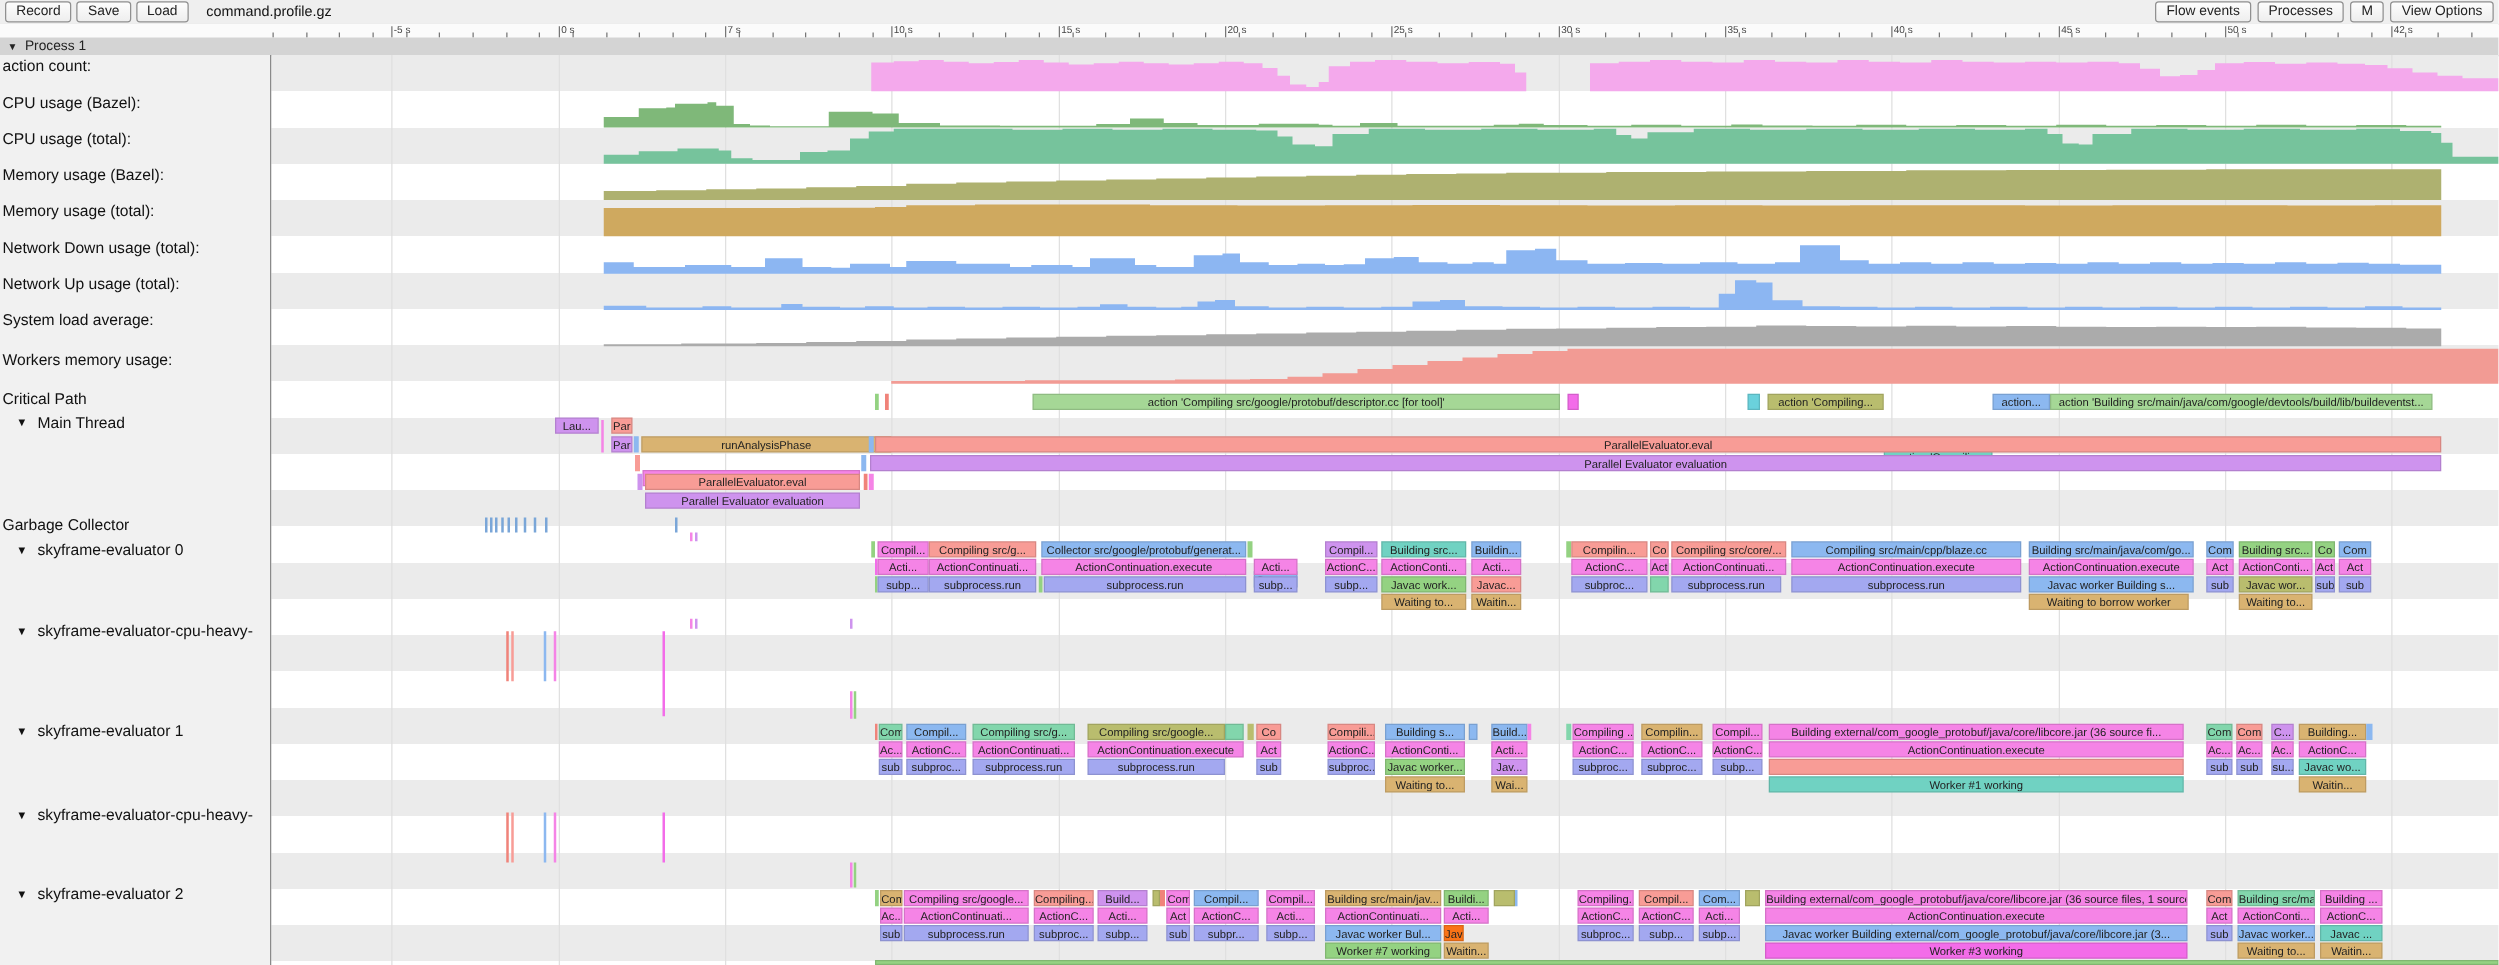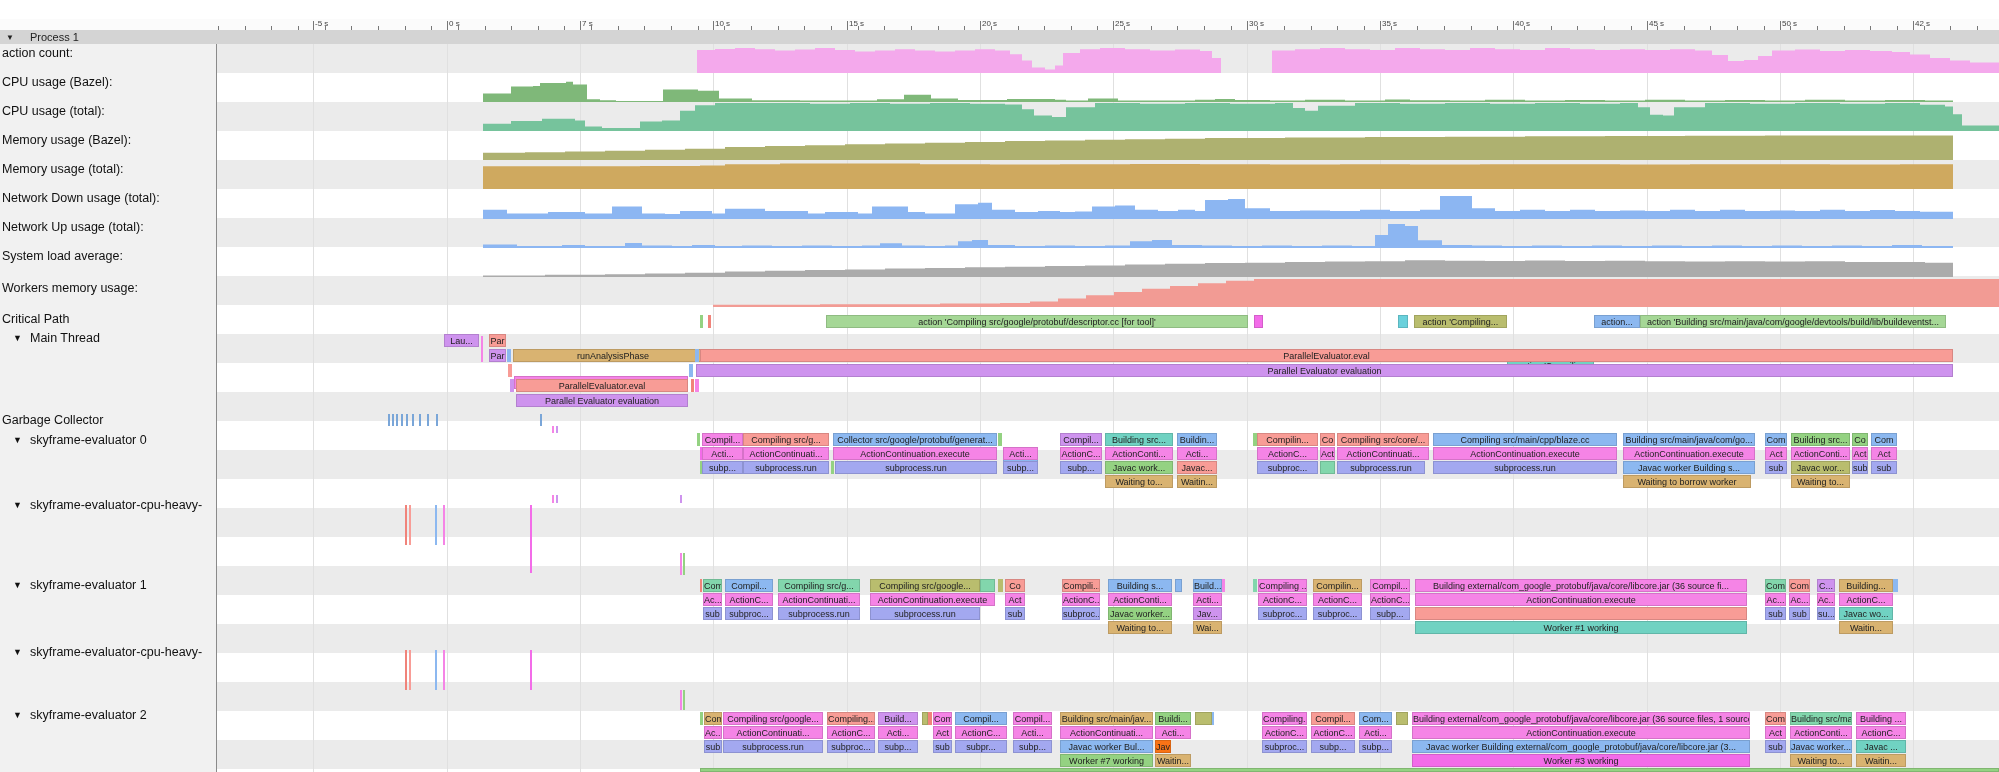--- a/index.html
+++ b/index.html
@@ -14,21 +14,21 @@
         background:linear-gradient(#fdfdfd,#eee);border:1px solid #909090;border-radius:3px;color:#222;}
   #filename{font-size:11.5px;color:#111;margin-left:14px;}
   
   #ruler{position:absolute;left:0;top:19px;width:1999px;height:11px;background:#fbfbfb;}
   .rtick{position:absolute;bottom:0;width:1px;background:#777;}
   .rlabel{position:absolute;top:0px;font-size:8px;color:#444;white-space:nowrap;}
   
   #process-bar{position:absolute;left:0;top:30px;width:1999px;height:14px;background:#d4d4d4;
                border-bottom:1px solid #c2c2c2;font-size:11px;color:#222;display:flex;align-items:center;}
   #process-bar .arr{margin-left:6px;font-size:8px;}
-  #process-bar .ttl{margin-left:16px;}
+  #process-bar .ttl{margin-left:6px;}
   
   #stripes{position:absolute;left:217px;top:44px;width:1782px;height:728px;
            background:repeating-linear-gradient(#ebebeb 0 29px,#ffffff 29px 58px);}
   #gridlines{position:absolute;left:0;top:0;width:1999px;height:772px;pointer-events:none;}
   .gline{position:absolute;top:44px;height:728px;width:1px;background:#e0e0e0;}
   #counters{position:absolute;left:0;top:0;pointer-events:none;}
   #events{position:absolute;left:0;top:0;width:1999px;height:772px;}
   .ev{position:absolute;box-sizing:border-box;font-size:9px;color:#222;overflow:hidden;
       white-space:nowrap;text-align:center;line-height:12px;}
   .ev.bordered{border:1px solid rgba(0,0,0,0.13);}
@@ -38,20 +38,34 @@
            border-right:1px solid #8a8a8a;z-index:5;}
   .srow{position:absolute;left:0;width:216px;font-size:12.5px;color:#111;white-space:nowrap;}
   .srow .arr{position:absolute;left:13px;font-size:9px;top:2px;}
   .srow .lbl{position:absolute;left:2px;}
   .srow.haskid .lbl{left:30px;}
 </style>
 </head>
 <body>
 
 <div id="app">
+  <div id="toolbar">
+    <div id="toolbar-left">
+        <button class="tbtn">Record</button>
+        <button class="tbtn">Save</button>
+        <button class="tbtn">Load</button>
+      </div>
+    <span id="filename">command.profile.gz</span>
+    <div id="toolbar-right">
+        <button class="tbtn">Flow events</button>
+        <button class="tbtn">Processes</button>
+        <button class="tbtn">M</button>
+        <button class="tbtn">View Options</button>
+      </div>
+  </div>
   <div id="ruler">
       <div class="rtick" style="left: 218px; height: 4px;"></div>
       <div class="rtick" style="left: 244.7px; height: 4px;"></div>
       <div class="rtick" style="left: 271.3px; height: 4px;"></div>
       <div class="rtick" style="left: 297.9px; height: 4px;"></div>
       <div class="rtick" style="left: 324.6px; height: 4px;"></div>
       <div class="rtick" style="left: 351.2px; height: 4px;"></div>
       <div class="rtick" style="left: 377.9px; height: 4px;"></div>
       <div class="rtick" style="left: 404.5px; height: 4px;"></div>
       <div class="rtick" style="left: 431.2px; height: 4px;"></div>

